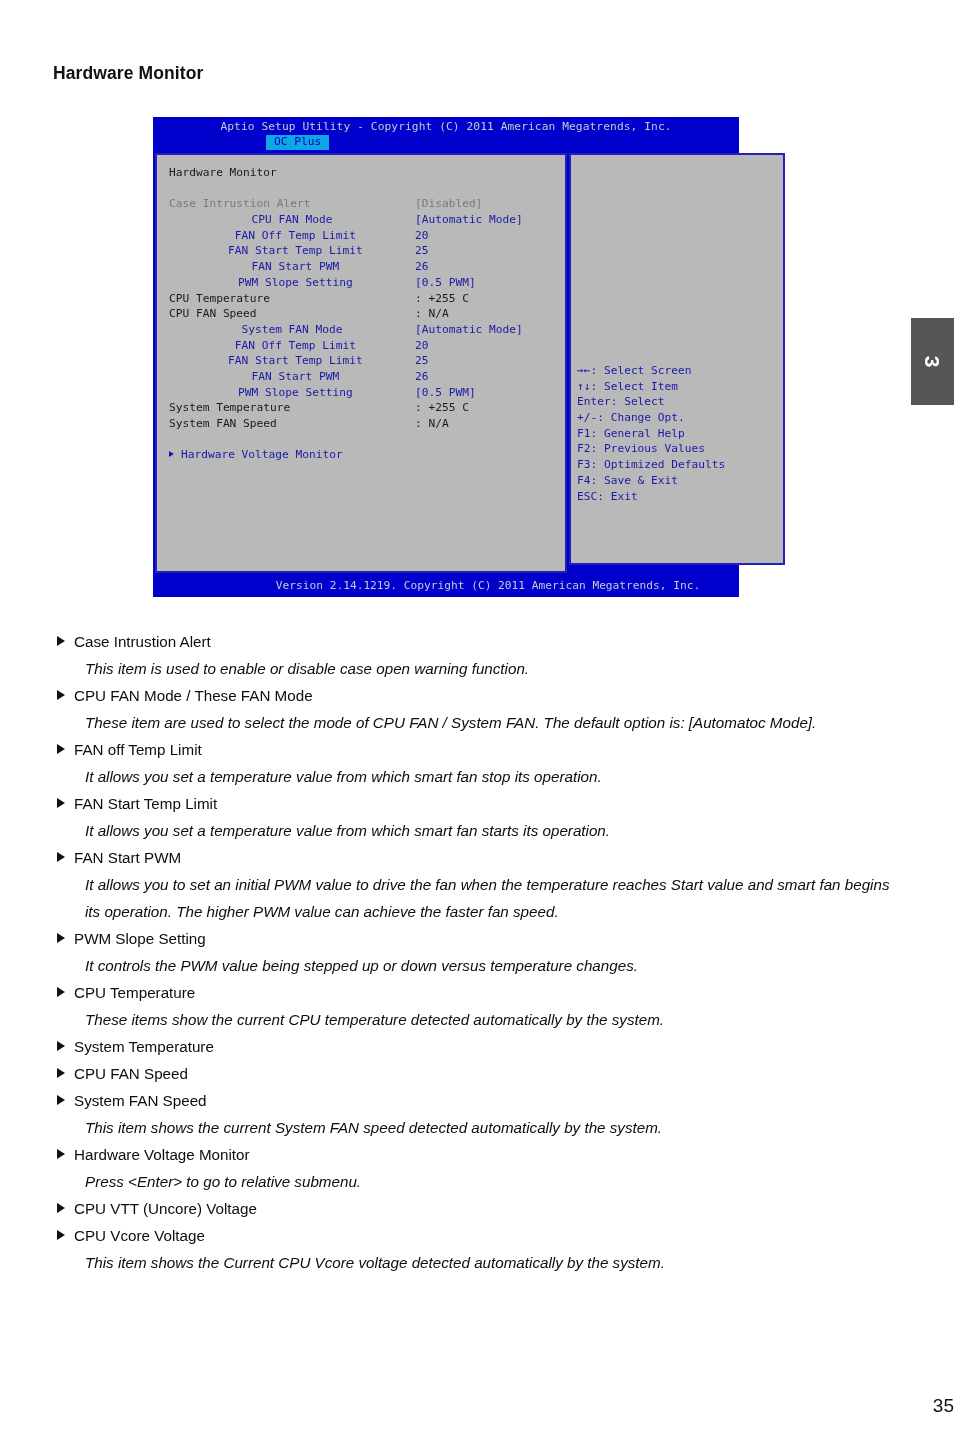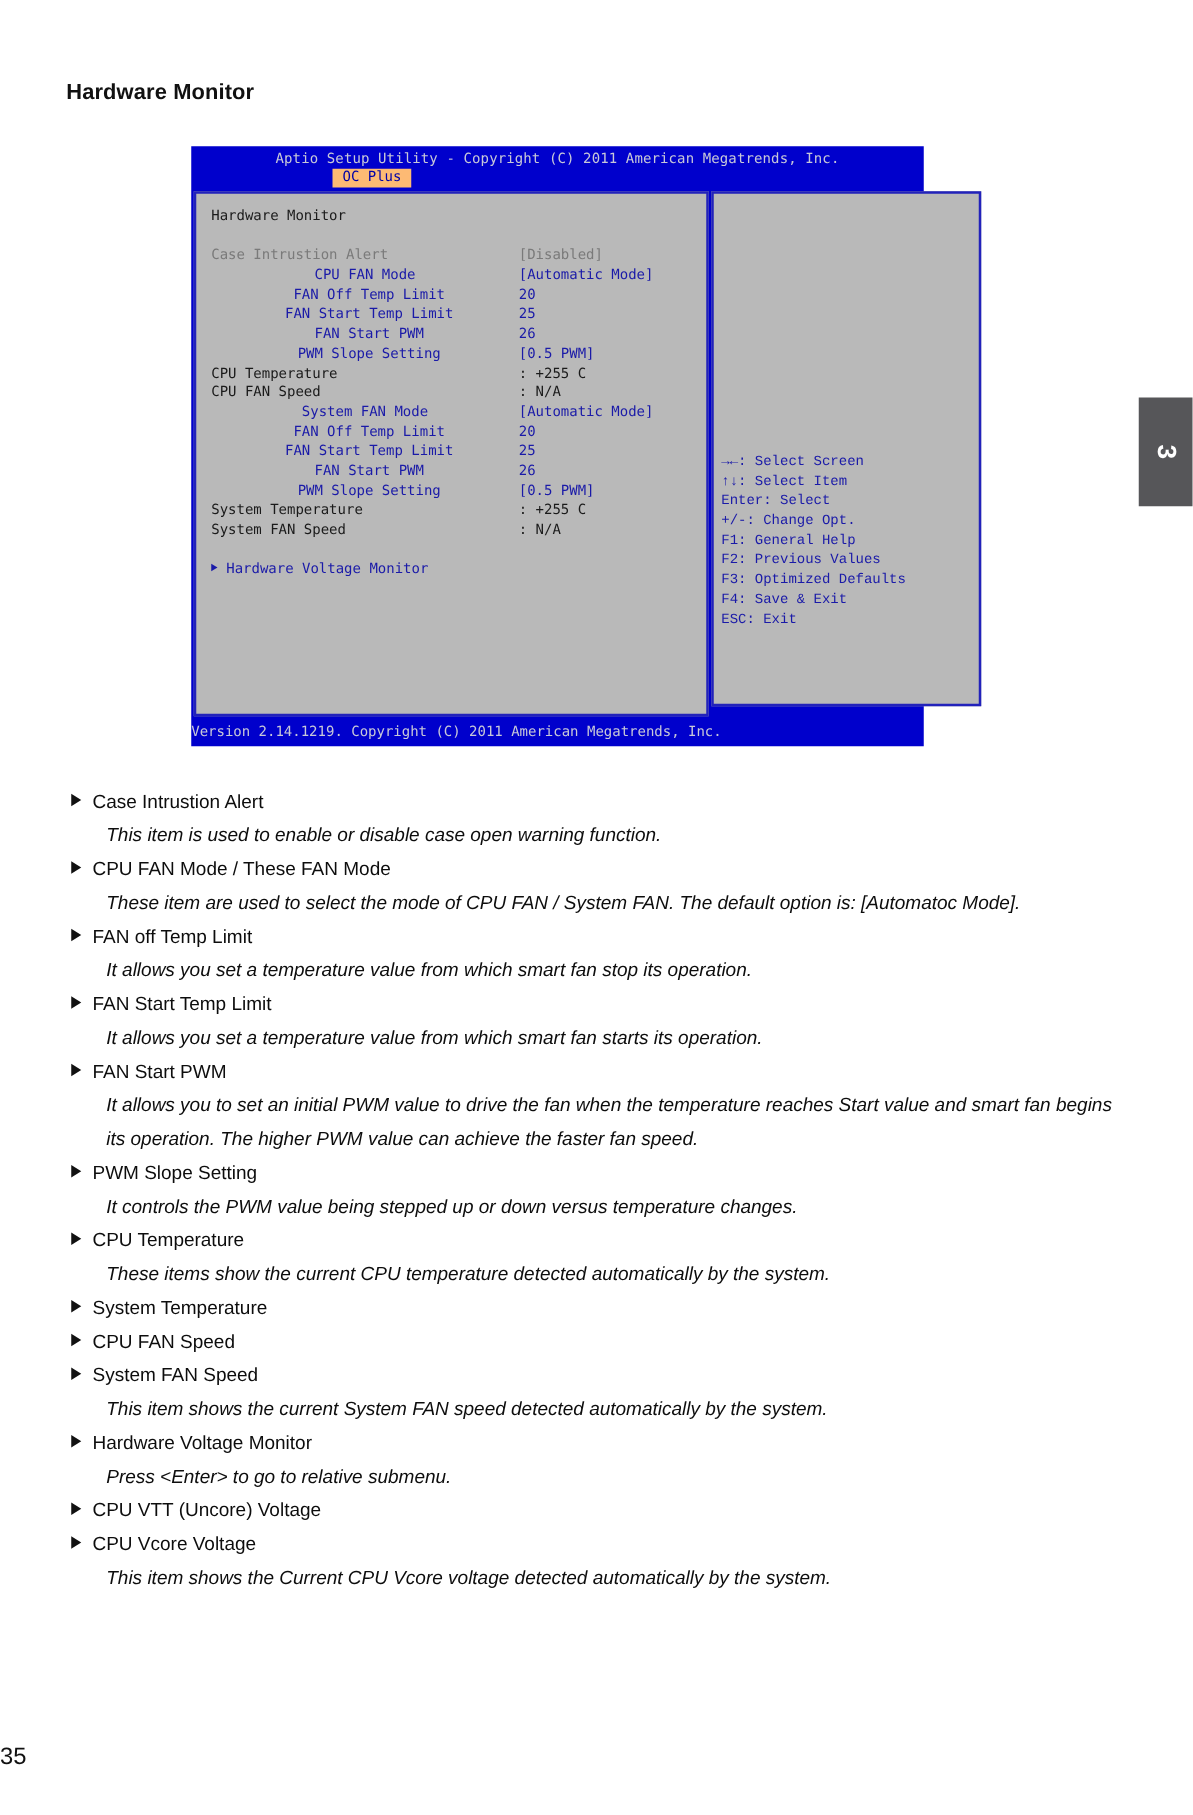--- a/index.html
+++ b/index.html
@@ -67,21 +67,21 @@
     white-space: pre;
   }
   .bios-tabrow {
     height: 15px;
     position: relative;
   }
   .bios-tab {
     position: absolute;
     left: 113px;
     top: 0;
-    background: #fdba74;
+    background: #0ea5e9;
     color: #0000a8;
     padding: 0 8px 1px 8px;
     white-space: pre;
     line-height: 14px;
   }
   .bios-body {
     position: absolute;
     left: 2px;
     top: 36px;
     width: 630px;
@@ -138,30 +138,30 @@
   .help-list {
     padding: 10px 0 0 6px;
     position: absolute;
     top: 198px;
     left: 0;
   }
   .help-line {
     color: #1a1aa8;
     white-space: pre;
     height: 15.7px;
-    font-family: Liberation Mono, monospace;
   }
 
   .bios-footer {
     position: absolute;
-    left: 0;
+    left: 18px;
     bottom: 0;
     width: 634px;
     height: 22px;
     color: #c8c8d8;
+    text-align: center;
     padding-top: 3px;
     white-space: pre;
   }
 
   
   .desc {
     position: absolute;
     left: 57px;
     top: 628px;
     width: 840px;
@@ -188,21 +188,21 @@
     padding-left: 28px;
     font-style: italic;
   }
 
   
   .page-number {
     position: absolute;
     left: 0;
     top: 1395px;
     width: 954px;
-    text-align: left;
+    text-align: right;
     font-size: 19px;
     color: #111111;
   }
 </style>
 </head>
 <body>
 
 <div class="page-title">Hardware Monitor</div>
 
 <div class="chapter-tab">

